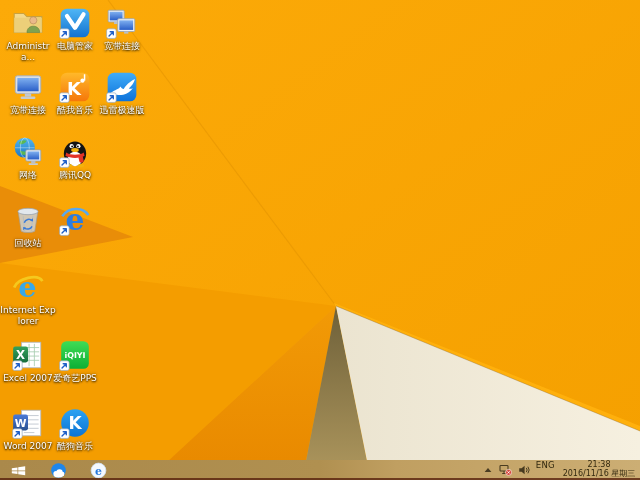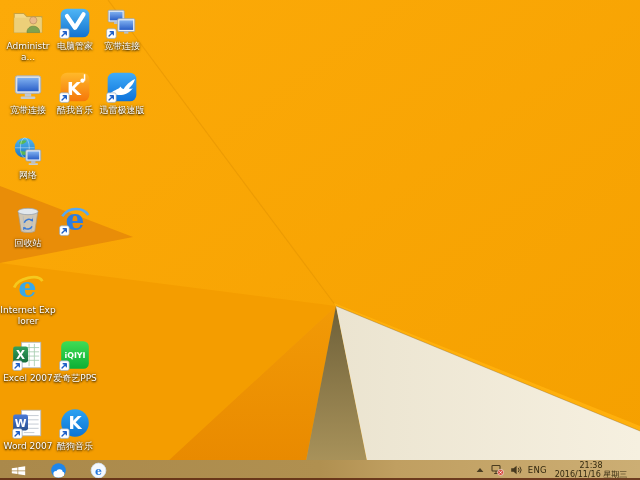--- a/index.html
+++ b/index.html
@@ -17,21 +17,21 @@
 
   
   .taskbar{position:absolute;left:0;bottom:0;width:640px;height:20px;z-index:5;
     background:linear-gradient(90deg,#aa894b 0%,#b09050 50%,#c09f61 62%,#ccae74 100%);
     display:flex;align-items:center;}
   .tb-btn{width:26px;height:20px;border:none;background:transparent;padding:0;margin:0;
     display:flex;align-items:center;justify-content:center;}
   .tb-btn svg{display:block;}
   .start{margin-left:5px;}
   .tb-app{margin-left:14px;}
-  .tray{margin-left:auto;display:flex;align-items:center;height:100%;gap:6px;padding-right:11px;}
+  .tray{margin-left:auto;display:flex;height:100%;gap:6px;padding-right:3px;}
   .tray-ic{display:flex;align-items:center;justify-content:center;height:100%;}
   .tray-txt{font-size:8.5px;color:#33290f;letter-spacing:.3px;}
   .clock{width:76px;text-align:center;font-size:8px;line-height:9px;color:#33290f;}
 </style>
 </head>
 <body>
 
 <div class="screen">
 
   <svg class="wall" width="640" height="480" viewBox="0 0 640 480">
@@ -182,20 +182,37 @@
 
   <div class="cell" style="left:94px;top:70px">
     <svg class="ic" viewBox="0 0 32 32">
       <rect x="2.5" y="2.5" width="27" height="27" rx="6" fill="url(#gxun)"></rect>
       <path d="M5.5 21.5 C10 18 12.2 18.8 14.5 15.5 C15.4 17 16.2 17.5 17.6 17.9 C20.5 12.5 26.5 9 28.3 8.4 C27 12.3 25 15 22.4 17.4 C23.6 17.8 24.8 17.6 26.2 17.1 C22.5 22.3 15.8 24.4 11.2 23.3 C9.2 24.4 7.2 24.2 5.5 21.5 Z" fill="#fff"></path>
       <use href="#scArrow"></use>
     </svg>
     <div class="lbl">迅雷极速版</div>
   </div>
 
+  <div class="cell" style="left:47px;top:135px">
+    <svg class="ic" viewBox="0 0 32 32">
+      <ellipse cx="16" cy="17.5" rx="10.5" ry="11.5" fill="#141414"></ellipse>
+      <ellipse cx="16" cy="22.5" rx="6.8" ry="6.8" fill="#fff"></ellipse>
+      <circle cx="12.8" cy="10.5" r="2" fill="#fff"></circle>
+        <circle cx="19.2" cy="10.5" r="2" fill="#fff"></circle>
+      <circle cx="13.3" cy="10.8" r="0.9" fill="#111"></circle>
+        <circle cx="18.7" cy="10.8" r="0.9" fill="#111"></circle>
+      <ellipse cx="16" cy="14.2" rx="3.6" ry="1.9" fill="#f2b50e"></ellipse>
+      <path d="M7.8 16.5 C11 19.3 21 19.3 24.2 16.5 L25 19.6 C20.5 22.3 11.5 22.3 7 19.6 Z" fill="#e23327"></path>
+      <rect x="19.5" y="19.5" width="4.2" height="6.5" rx="1.6" fill="#e23327" transform="rotate(-12 21.5 22)"></rect>
+      <ellipse cx="10.5" cy="28.8" rx="3" ry="1.6" fill="#f2b50e"></ellipse>
+      <ellipse cx="21.5" cy="28.8" rx="3" ry="1.6" fill="#f2b50e"></ellipse>
+      <use href="#scArrow"></use>
+    </svg>
+    <div class="lbl">腾讯QQ</div>
+  </div>
 
   <div class="cell" style="left:0px;top:203px">
     <svg class="ic" viewBox="0 0 32 32">
       <path d="M6.8 8.5 L9.6 26.5 C12 28.3 20 28.3 22.4 26.5 L25.2 8.5 C20 11.6 12 11.6 6.8 8.5 Z" fill="#ccd4da" opacity="0.82" stroke="#99a1aa" stroke-width="0.7"></path>
       <ellipse cx="16" cy="8" rx="9.5" ry="3" fill="#e2e8ed" stroke="#9aa2ab" stroke-width="0.7"></ellipse>
       <path d="M11.5 12.5 L12.8 26.5 M20.5 12.5 L19.2 26.5" stroke="#b4bcc4" stroke-width="0.8"></path>
       <path d="M12.5 18.5 a4.5 4.5 0 0 1 7.5 -1.8" fill="none" stroke="#3a7ad8" stroke-width="1.4"></path>
       <path d="M20.6 14.4 l0.2 3.1 -2.9 -0.7 Z" fill="#3a7ad8"></path>
       <path d="M19.8 22 a4.5 4.5 0 0 1 -7.3 1.2" fill="none" stroke="#3a7ad8" stroke-width="1.4"></path>
       <path d="M11.5 25.6 l-0.1 -3.1 2.8 0.9 Z" fill="#3a7ad8"></path>

